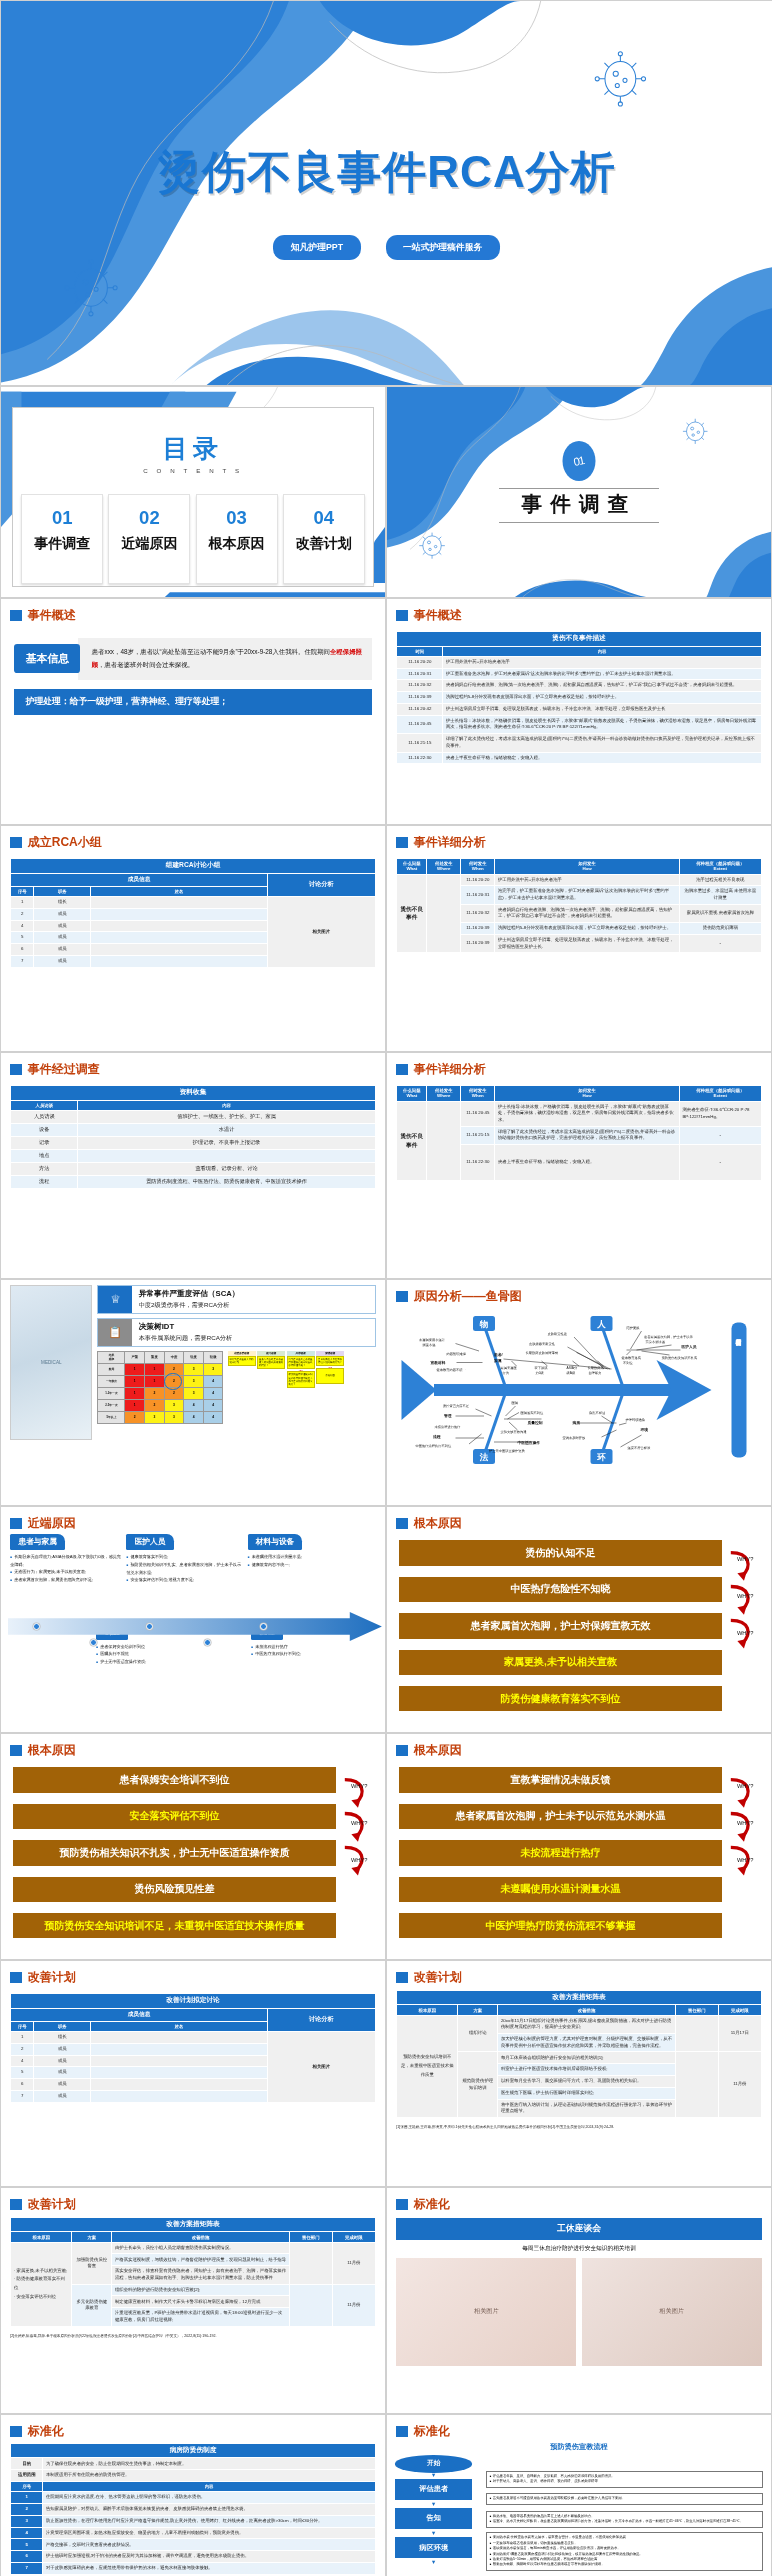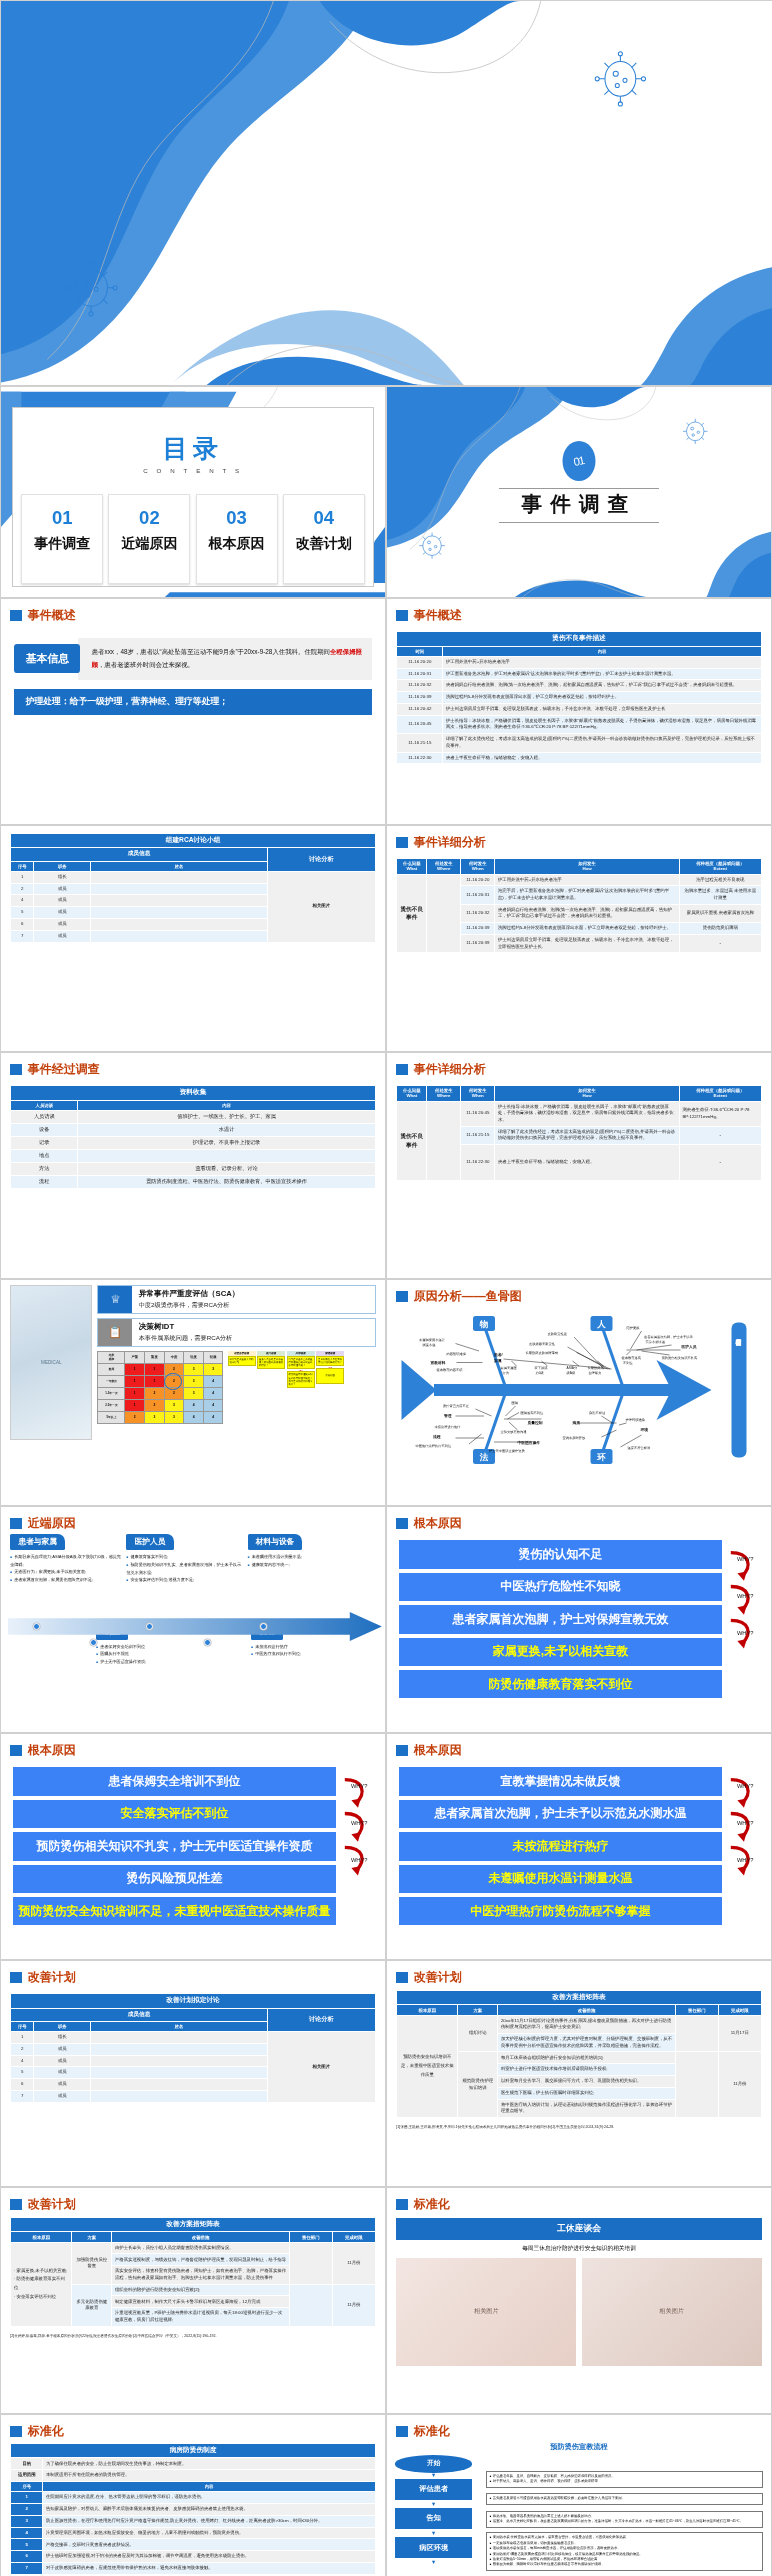--- a/index.html
+++ b/index.html
@@ -111,22 +111,22 @@
      padding:3.1px 8.2px; display:inline-block;
      border-radius:1.5px 7.2px 1.5px 1.5px; }
   .pc-bul { font-size:4.1px; line-height:1.85; color:#111; margin-top:2.6px;}
   .pc-bul div::before { content:"\25A0"; color:#1a6fc4; font-size:3.1px; margin-right:2.1px;}
   .pc-arrow { position:absolute; left:0; right:0; top:78px; height:29px; }
   .pc-node { position:absolute; width:7.2px; height:7.2px; border-radius:50%;
      background:#2d81d6; border:1px solid #fff; box-shadow:0 0 0 0.5px #bbb;}
 
   
   .why { margin:8.2px 12.4px; position:relative; }
-  .why-bar { background:#3b82f6; color:#fff; font-size:12px; font-weight:bold;
-     text-align:center; padding:5.7px 0; margin-bottom:4px; width:calc(100% - 37px); }
+  .why-bar { background:#a16207; color:#fff; font-size:10px; font-weight:bold;
+     text-align:center; padding:5.7px 0; margin-bottom:11px; width:calc(100% - 37px); }
   .why-bar.y { color:#ffff00; }
   .why-lbl { position:absolute; right:5.2px; font-size:5.7px; color:#111; }
   .why-arc { position:absolute; right:0; width:31px; }
 
   
   .flow { display:flex; margin:3.1px 8.2px; gap:0; }
   .flow-l { width:77px; }
   .flow-step { background:#1a6fc4; color:#fff; font-weight:bold; font-size:7.2px;
      text-align:center; padding:5.7px 0; margin-bottom:2.1px; }
   .flow-oval { background:#1a6fc4; color:#fff; font-size:6.7px; font-weight:bold;
@@ -175,20 +175,25 @@
         <circle cx="165" cy="549" r="5"></circle>
           <circle cx="185" cy="563" r="4"></circle>
           <circle cx="169" cy="574" r="4"></circle>
         <path d="M175,524 v-12 M175,596 v12 M143,560 h-12 M207,560 h12 M152,538 l-9,-9 M198,582 l9,9 M198,538 l9,-9 M152,582 l-9,9"></path>
         <circle cx="175" cy="509" r="4"></circle>
           <circle cx="175" cy="611" r="4"></circle>
           <circle cx="128" cy="560" r="4"></circle>
           <circle cx="222" cy="560" r="4"></circle>
       </g>
     </svg>
+    <div class="cover-title">烫伤不良事件RCA分析</div>
+    <div class="cover-tags">
+      <span class="cover-tag">知凡护理PPT</span>
+      <span class="cover-tag">一站式护理稿件服务</span>
+    </div>
   </div>
 
   <div class="slide half">
     <svg class="bg" style="position:absolute;inset:0;width:100%;height:100%" viewBox="0 0 750 450" preserveAspectRatio="none">
       <path d="M0,10 L360,10 L330,70 L0,70 Z" fill="#2d81d6"></path>
       <path d="M0,10 L0,300 L40,250 L40,10 Z" fill="#4a95dd"></path>
       <path d="M330,10 L460,10 L430,70 L300,70 Z" fill="#4a95dd"></path>
       <path d="M750,300 L750,420 L700,420 L730,330 Z" fill="#2d81d6"></path>
       <path d="M330,440 L750,440 L750,450 L320,450 Z" fill="#2d81d6"></path>
       <path d="M540,0 C520,50 480,80 420,95" fill="none" stroke="#c2c2c2" stroke-width="1"></path>
@@ -312,20 +317,24 @@
           </tr>
         <tr>
             <td class="ctr">11-16 22:30</td>
             <td>患者上半夜生命征平稳，情绪较稳定，安稳入睡。</td>
           </tr>
       </tbody>
     </table>
   </div>
 
   <div class="slide half2">
+    <div class="chead">
+      <span class="bar"></span>
+      <h2>成立RCA小组</h2>
+    </div>
     <table class="t">
       <thead>
         <tr>
             <th colspan="4" class="tbig">组建RCA讨论小组</th>
           </tr>
         <tr>
           <th colspan="3" style="font-size:5.7px">成员信息</th>
           <th rowspan="2" style="width:108px;font-size:6.2px">讨论分析</th>
         </tr>
         <tr>

